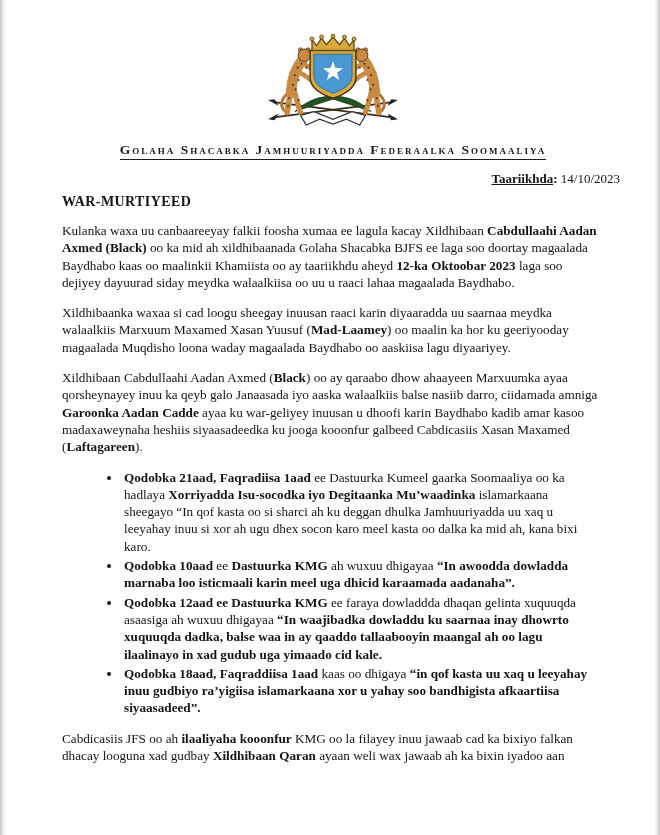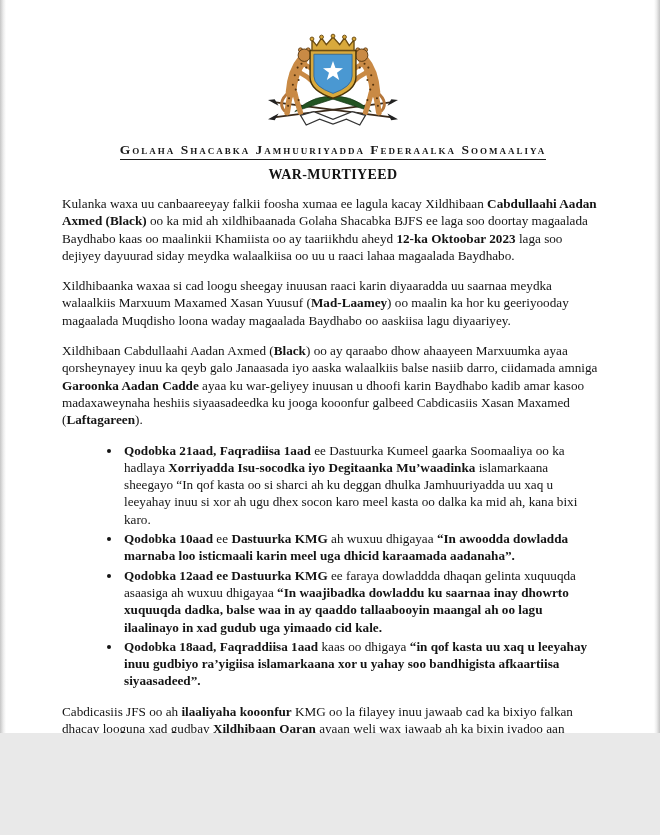--- a/index.html
+++ b/index.html
@@ -1,17 +1,17 @@
 <!DOCTYPE html>
 <html><head>
 <meta charset="utf-8">
 <style>
   html,body{margin:0;padding:0;background:#e9e9e9;}
   .page{
-    position:relative;width:660px;height:733px;overflow:hidden;
+    position:relative;width:660px;height:835px;overflow:hidden;
     background:#ffffff;color:#141414;
     font-family:"Liberation Serif","DejaVu Serif",serif;
   }
   .edge-left{position:absolute;left:0;top:0;width:6px;height:100%;
     background:linear-gradient(to right,#c6c6c6,#ececec 55%,#ffffff);}
   .edge-right{position:absolute;right:0;top:0;width:6px;height:100%;
     background:linear-gradient(to left,#c3c3c3,#ececec 55%,#ffffff);}
   .content{position:relative;padding:30px 56px 0 62px;}
   .emblem-wrap{text-align:center;margin:0 0 4px 0;}
   .emblem-wrap svg{display:inline-block;}
@@ -25,21 +25,21 @@
     border-bottom:1.5px solid #1a1a1a;padding-bottom:1px;
     color:#1a1a1a;
   }
   .date-line{
     text-align:right;margin:11px -16px 0 0;font-size:13px;
   }
   .date-label{font-weight:bold;text-decoration:underline;}
   .date-sep{font-weight:bold;}
   .date-value{font-weight:normal;}
   .doc-title{
-    text-align:center;font-size:14px;font-weight:bold;
+    font-size:14px;font-weight:bold;
     letter-spacing:0.4px;margin:7px 0 0 0;
   }
   .body-text{margin-top:12px;font-size:13.2px;line-height:17.3px;}
   .body-text p{margin:0 0 13px 0;}
   .body-text p.intro{margin-bottom:9px;}
   ul.points{margin:0 0 13px 0;padding:0 0 0 60px;list-style:disc;}
   ul.points li{margin:0 16px 2px 0;padding-left:2px;}
   .b{font-weight:bold;}
   p.closing{margin-bottom:0;}
 </style>
@@ -133,20 +133,23 @@
         </g>
 
         <path d="M56,88 L70,84 L90,92 L110,84 L124,88 L118,98 L104,92 L90,97 L76,92 L62,98 Z" fill="#ffffff" stroke="#333" stroke-width="1.3"></path>
       </svg>
     </div>
 
     <div class="org-name">
       <span>Golaha Shacabka Jamhuuriyadda Federaalka Soomaaliya</span>
     </div>
 
+    <div class="date-line">
+      <span class="date-label">Taariikhda</span><span class="date-sep">:</span><span class="date-value"> 14/10/2023</span>
+    </div>
 
     <h1 class="doc-title">WAR-MURTIYEED</h1>
 
     <div class="body-text">
       <p><span>Kulanka waxa uu canbaareeyay falkii foosha xumaa ee lagula kacay Xildhibaan </span><span class="b">Cabdullaahi Aadan Axmed (Black)</span><span> oo ka mid ah xildhibaanada Golaha Shacabka BJFS ee laga soo doortay magaalada Baydhabo kaas oo maalinkii Khamiista oo ay taariikhdu aheyd </span><span class="b">12-ka Oktoobar 2023</span><span> laga soo dejiyey dayuurad siday meydka walaalkiisa oo uu u raaci lahaa magaalada Baydhabo.</span></p>
       <p><span>Xildhibaanka waxaa si cad loogu sheegay inuusan raaci karin diyaaradda uu saarnaa meydka walaalkiis Marxuum Maxamed Xasan Yuusuf (</span><span class="b">Mad-Laamey</span><span>) oo maalin ka hor ku geeriyooday magaalada Muqdisho loona waday magaalada Baydhabo oo aaskiisa lagu diyaariyey.</span></p>
       <p><span>Xildhibaan Cabdullaahi Aadan Axmed (</span><span class="b">Black</span><span>) oo ay qaraabo dhow ahaayeen Marxuumka ayaa qorsheynayey inuu ka qeyb galo Janaasada iyo aaska walaalkiis balse nasiib darro, ciidamada amniga </span><span class="b">Garoonka Aadan Cadde</span><span> ayaa ku war-geliyey inuusan u dhoofi karin Baydhabo kadib amar kasoo madaxaweynaha heshiis siyaasadeedka ku jooga kooonfur galbeed Cabdicasiis Xasan Maxamed (</span><span class="b">Laftagareen</span><span>).</span></p>
       <ul class="points">
         <li><span class="b">Qodobka 21aad, Faqradiisa 1aad</span><span> ee Dastuurka Kumeel gaarka Soomaaliya oo ka hadlaya </span><span class="b">Xorriyadda Isu-socodka iyo Degitaanka Mu’waadinka</span><span> islamarkaana sheegayo “In qof kasta oo si sharci ah ku deggan dhulka Jamhuuriyadda uu xaq u leeyahay inuu si xor ah ugu dhex socon karo meel kasta oo dalka ka mid ah, kana bixi karo.</span></li>
         <li><span class="b">Qodobka 10aad</span><span> ee </span><span class="b">Dastuurka KMG</span><span> ah wuxuu dhigayaa </span><span class="b">“In awoodda dowladda marnaba loo isticmaali karin meel uga dhicid karaamada aadanaha”.</span></li>

